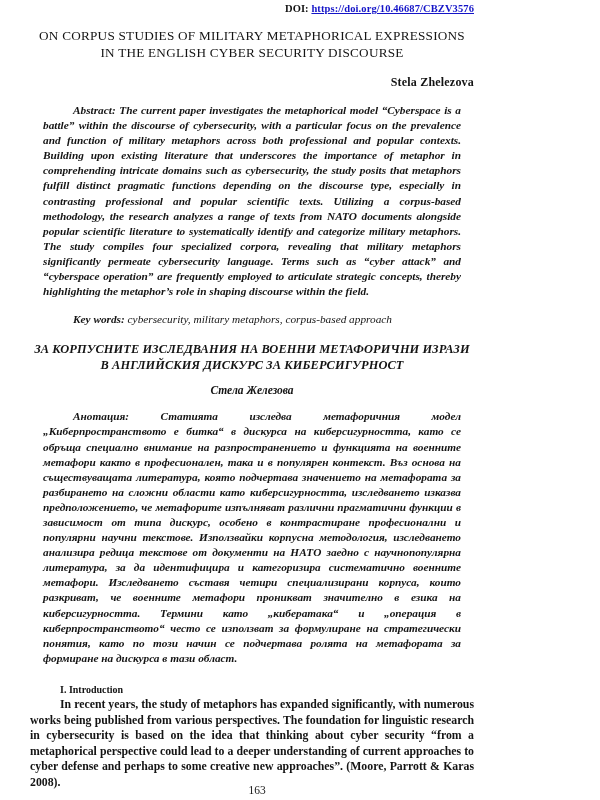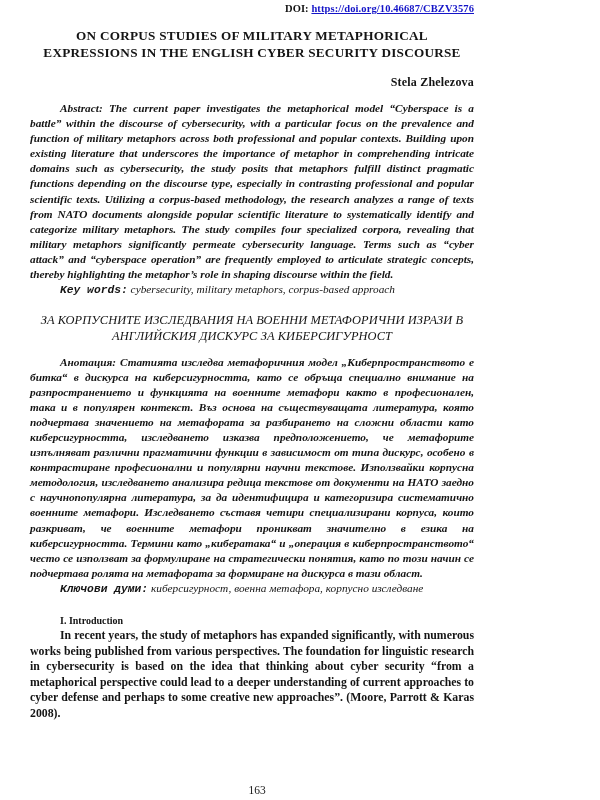--- a/index.html
+++ b/index.html
@@ -40,39 +40,39 @@
   .doi-link {
     color: #1414c8;
     text-decoration: underline;
     text-underline-offset: 1px;
   }
 
   
   .title-en {
     text-align: center;
     font-size: 13.2px;
-    font-weight: bold;
+    font-weight: normal;
     line-height: 17px;
     letter-spacing: 0.25px;
     margin-top: 12px;
     padding: 0 4px;
   }
 
   .author-en {
     text-align: right;
     font-size: 12px;
     font-weight: bold;
     margin-top: 14px;
     letter-spacing: 0.2px;
   }
 
   .title-bg {
     text-align: center;
     font-size: 12.4px;
-    font-weight: normal;
+    font-weight: bold;
     font-style: italic;
     line-height: 16px;
     letter-spacing: 0.1px;
     margin-top: 14px;
     padding: 0 2px;
   }
 
   .author-bg {
     text-align: center;
     font-size: 11.5px;
@@ -85,37 +85,36 @@
   .abstract {
     font-size: 11.3px;
     font-weight: bold;
     font-style: italic;
     line-height: 15.1px;
     text-align: justify;
     text-justify: inter-word;
     margin-top: 11px;
   }
   .abstract p {
-    margin: 0;
+    margin: 13px;
     text-indent: 30px;
   }
   .abstract .lead {
     font-weight: bold;
   }
   .keywords {
     font-size: 11.3px;
     font-style: italic;
     font-weight: normal;
     line-height: 15.1px;
     text-indent: 30px;
     margin: 0;
   }
   .keywords .lead {
     font-weight: bold;
-    font-family: Liberation Mono, monospace;
   }
 
   .abstract-bg {
     margin-top: 9px;
   }
 
   
   .section-head {
     font-size: 10px;
     font-weight: bold;
@@ -158,24 +157,24 @@
 
   <div class="author-en">Stela Zhelezova</div>
 
   <div class="abstract">
     <p><span class="lead">Abstract:</span><span> The current paper investigates the metaphorical model “Cyberspace is a battle” within the discourse of cybersecurity, with a particular focus on the prevalence and function of military metaphors across both professional and popular contexts. Building upon existing literature that underscores the importance of metaphor in comprehending intricate domains such as cybersecurity, the study posits that metaphors fulfill distinct pragmatic functions depending on the discourse type, especially in contrasting professional and popular scientific texts. Utilizing a corpus-based methodology, the research analyzes a range of texts from NATO documents alongside popular scientific literature to systematically identify and categorize military metaphors. The study compiles four specialized corpora, revealing that military metaphors significantly permeate cybersecurity language. Terms such as “cyber attack” and “cyberspace operation” are frequently employed to articulate strategic concepts, thereby highlighting the metaphor’s role in shaping discourse within the field.</span></p>
     <p class="keywords"><span class="lead">Key words:</span><span> cybersecurity, military metaphors, corpus-based approach</span></p>
   </div>
 
   <h2 class="title-bg">ЗА КОРПУСНИТЕ ИЗСЛЕДВАНИЯ НА ВОЕННИ МЕТАФОРИЧНИ ИЗРАЗИ В АНГЛИЙСКИЯ ДИСКУРС ЗА КИБЕРСИГУРНОСТ</h2>
 
+  <div class="author-bg">Стела Железова</div>
 
   <div class="abstract abstract-bg">
     <p><span class="lead">Анотация:</span><span> Статията изследва метафоричния модел „Киберпространството е битка“ в дискурса на киберсигурността, като се обръща специално внимание на разпространението и функцията на военните метафори както в професионален, така и в популярен контекст. Въз основа на съществуващата литература, която подчертава значението на метафората за разбирането на сложни области като киберсигурността, изследването изказва предположението, че метафорите изпълняват различни прагматични функции в зависимост от типа дискурс, особено в контрастиране професионални и популярни научни текстове. Използвайки корпусна методология, изследването анализира редица текстове от документи на НАТО заедно с научнопопулярна литература, за да идентифицира и категоризира систематично военните метафори. Изследването съставя четири специализирани корпуса, които разкриват, че военните метафори проникват значително в езика на киберсигурността. Термини като „кибератака“ и „операция в киберпространството“ често се използват за формулиране на стратегически понятия, като по този начин се подчертава ролята на метафората за формиране на дискурса в тази област.</span></p>
-    <p class="keywords"><span class="lead">Ключови думи:</span><span> киберсигурност, военна метафора, корпусно изследване</span></p>
   </div>
 
   <div class="section-head">I. Introduction</div>
 
   <p class="body-text">In recent years, the study of metaphors has expanded significantly, with numerous works being published from various perspectives. The foundation for linguistic research in cybersecurity is based on the idea that thinking about cyber security “from a metaphorical perspective could lead to a deeper understanding of current approaches to cyber defense and perhaps to some creative new approaches”. (Moore, Parrott &amp; Karas 2008).</p>
 
   <div class="page-number">163</div>
 
 </div>
 

